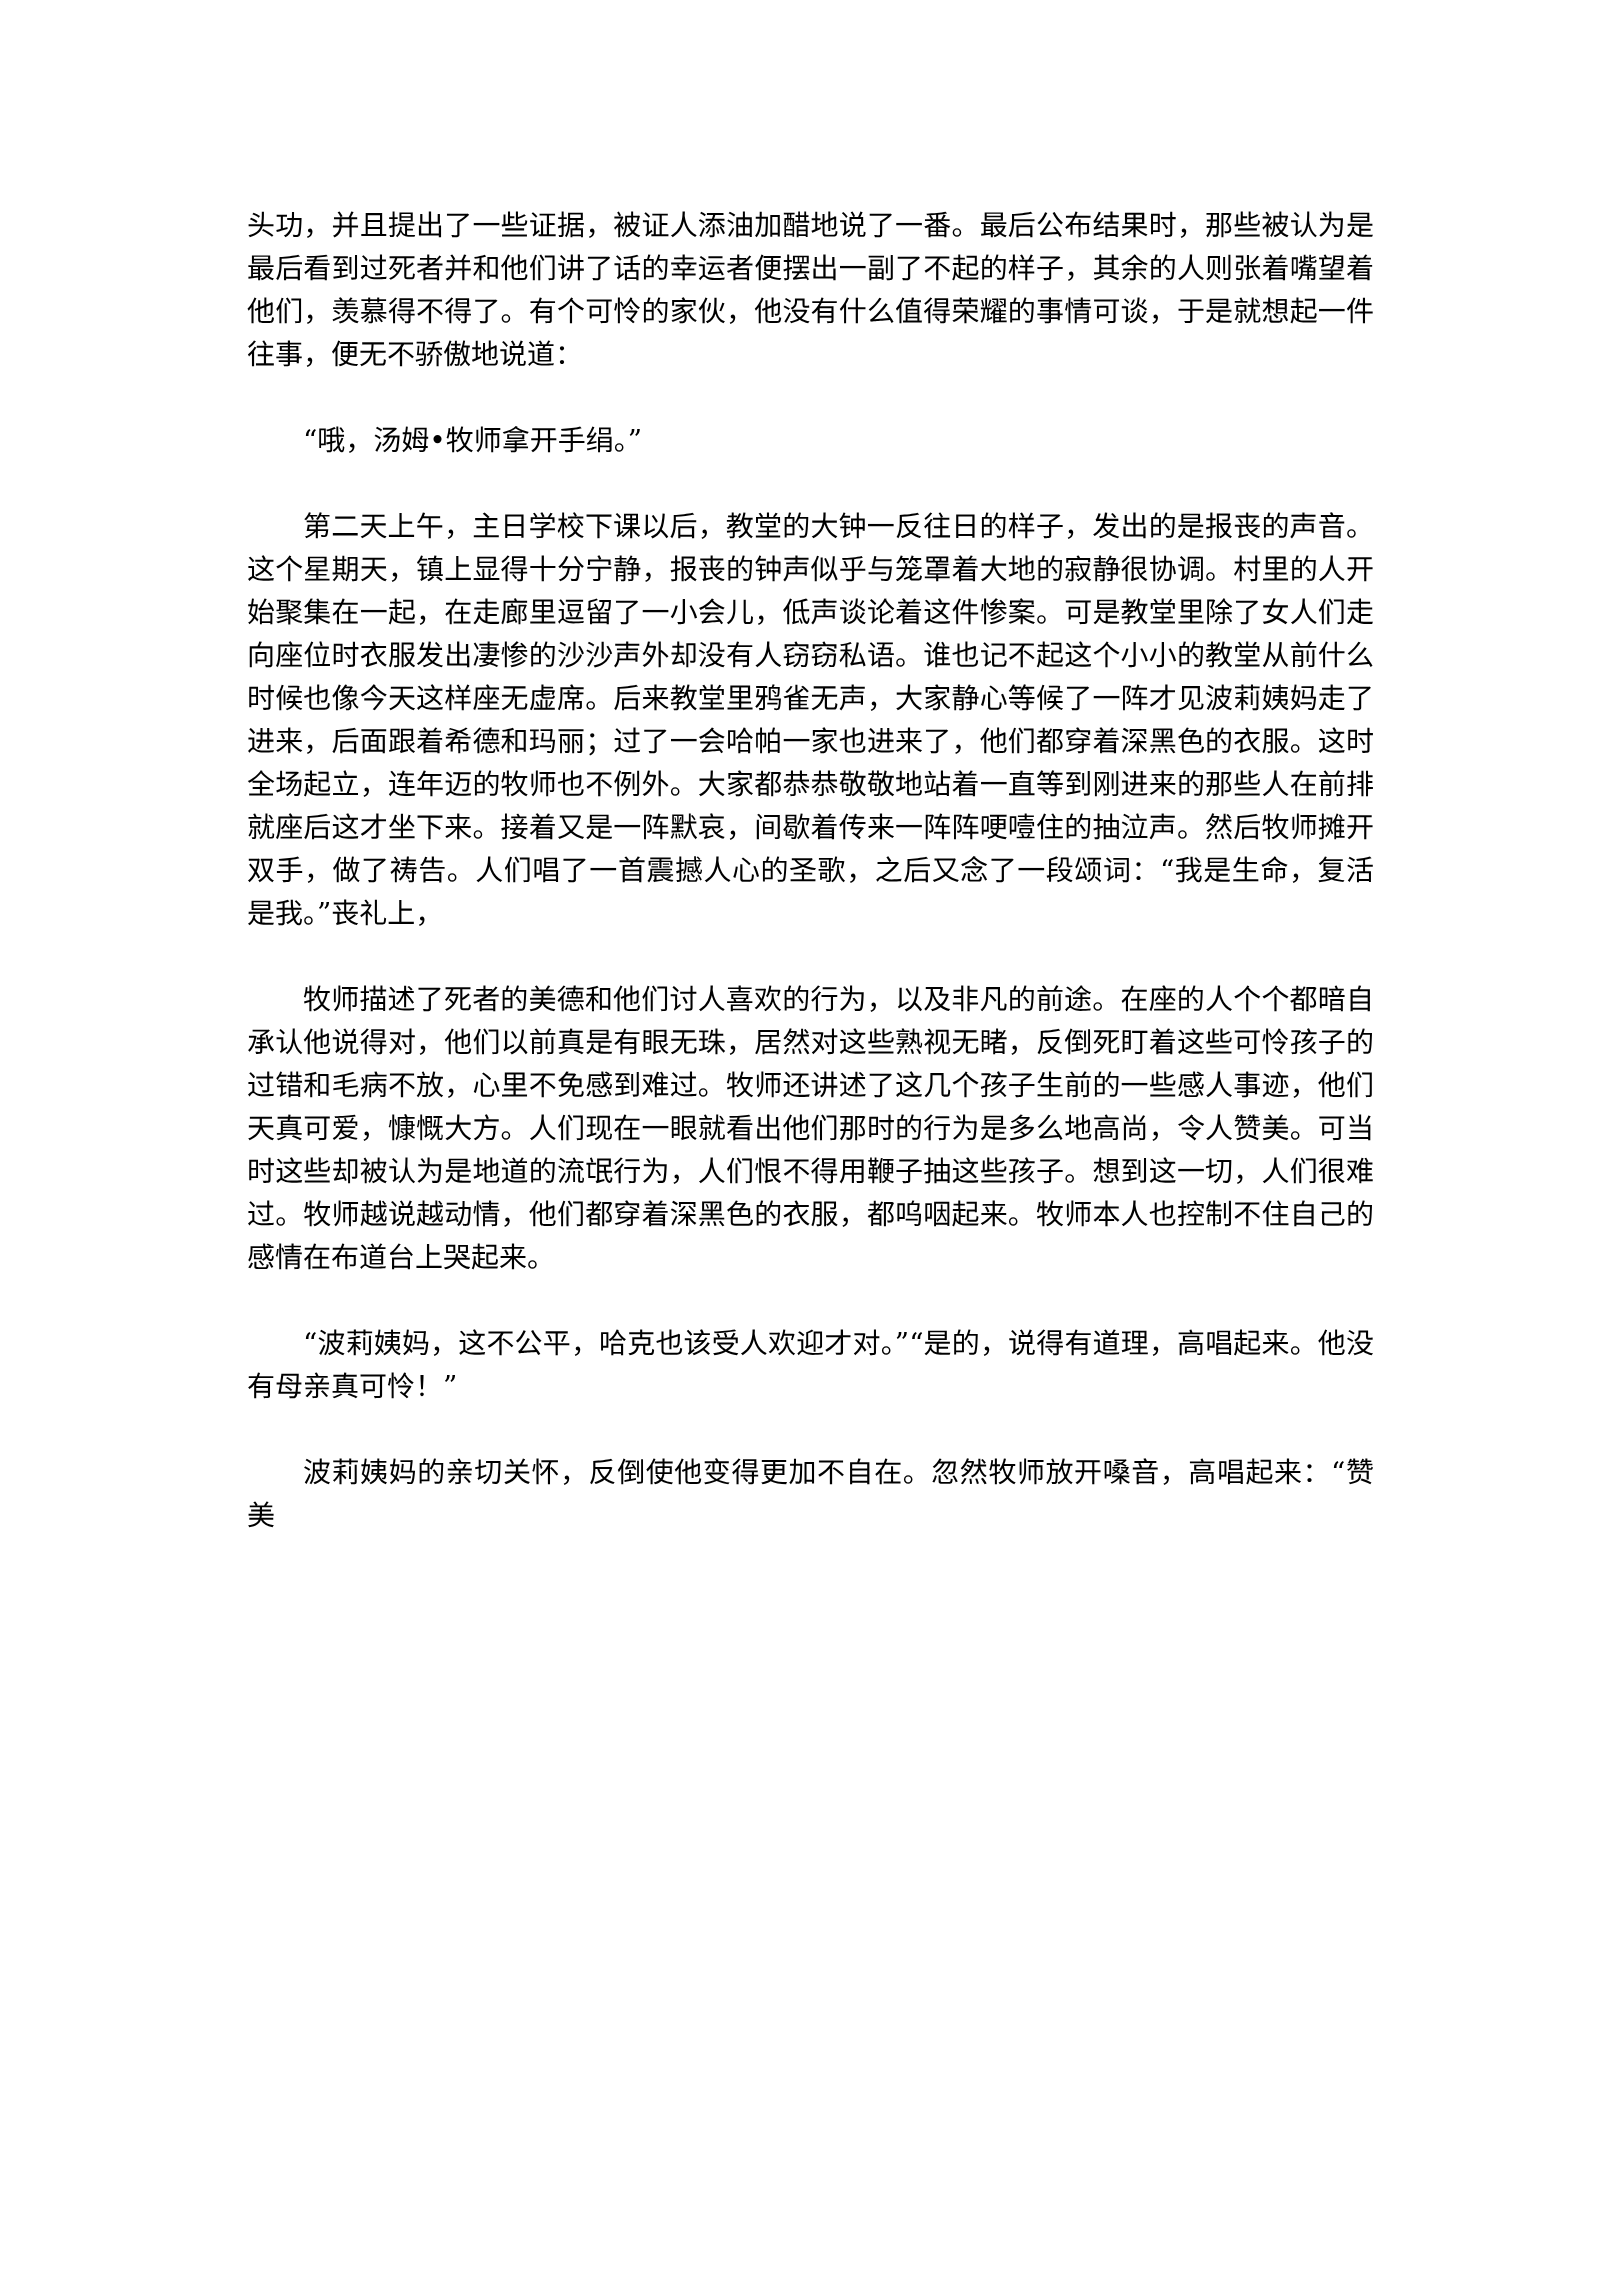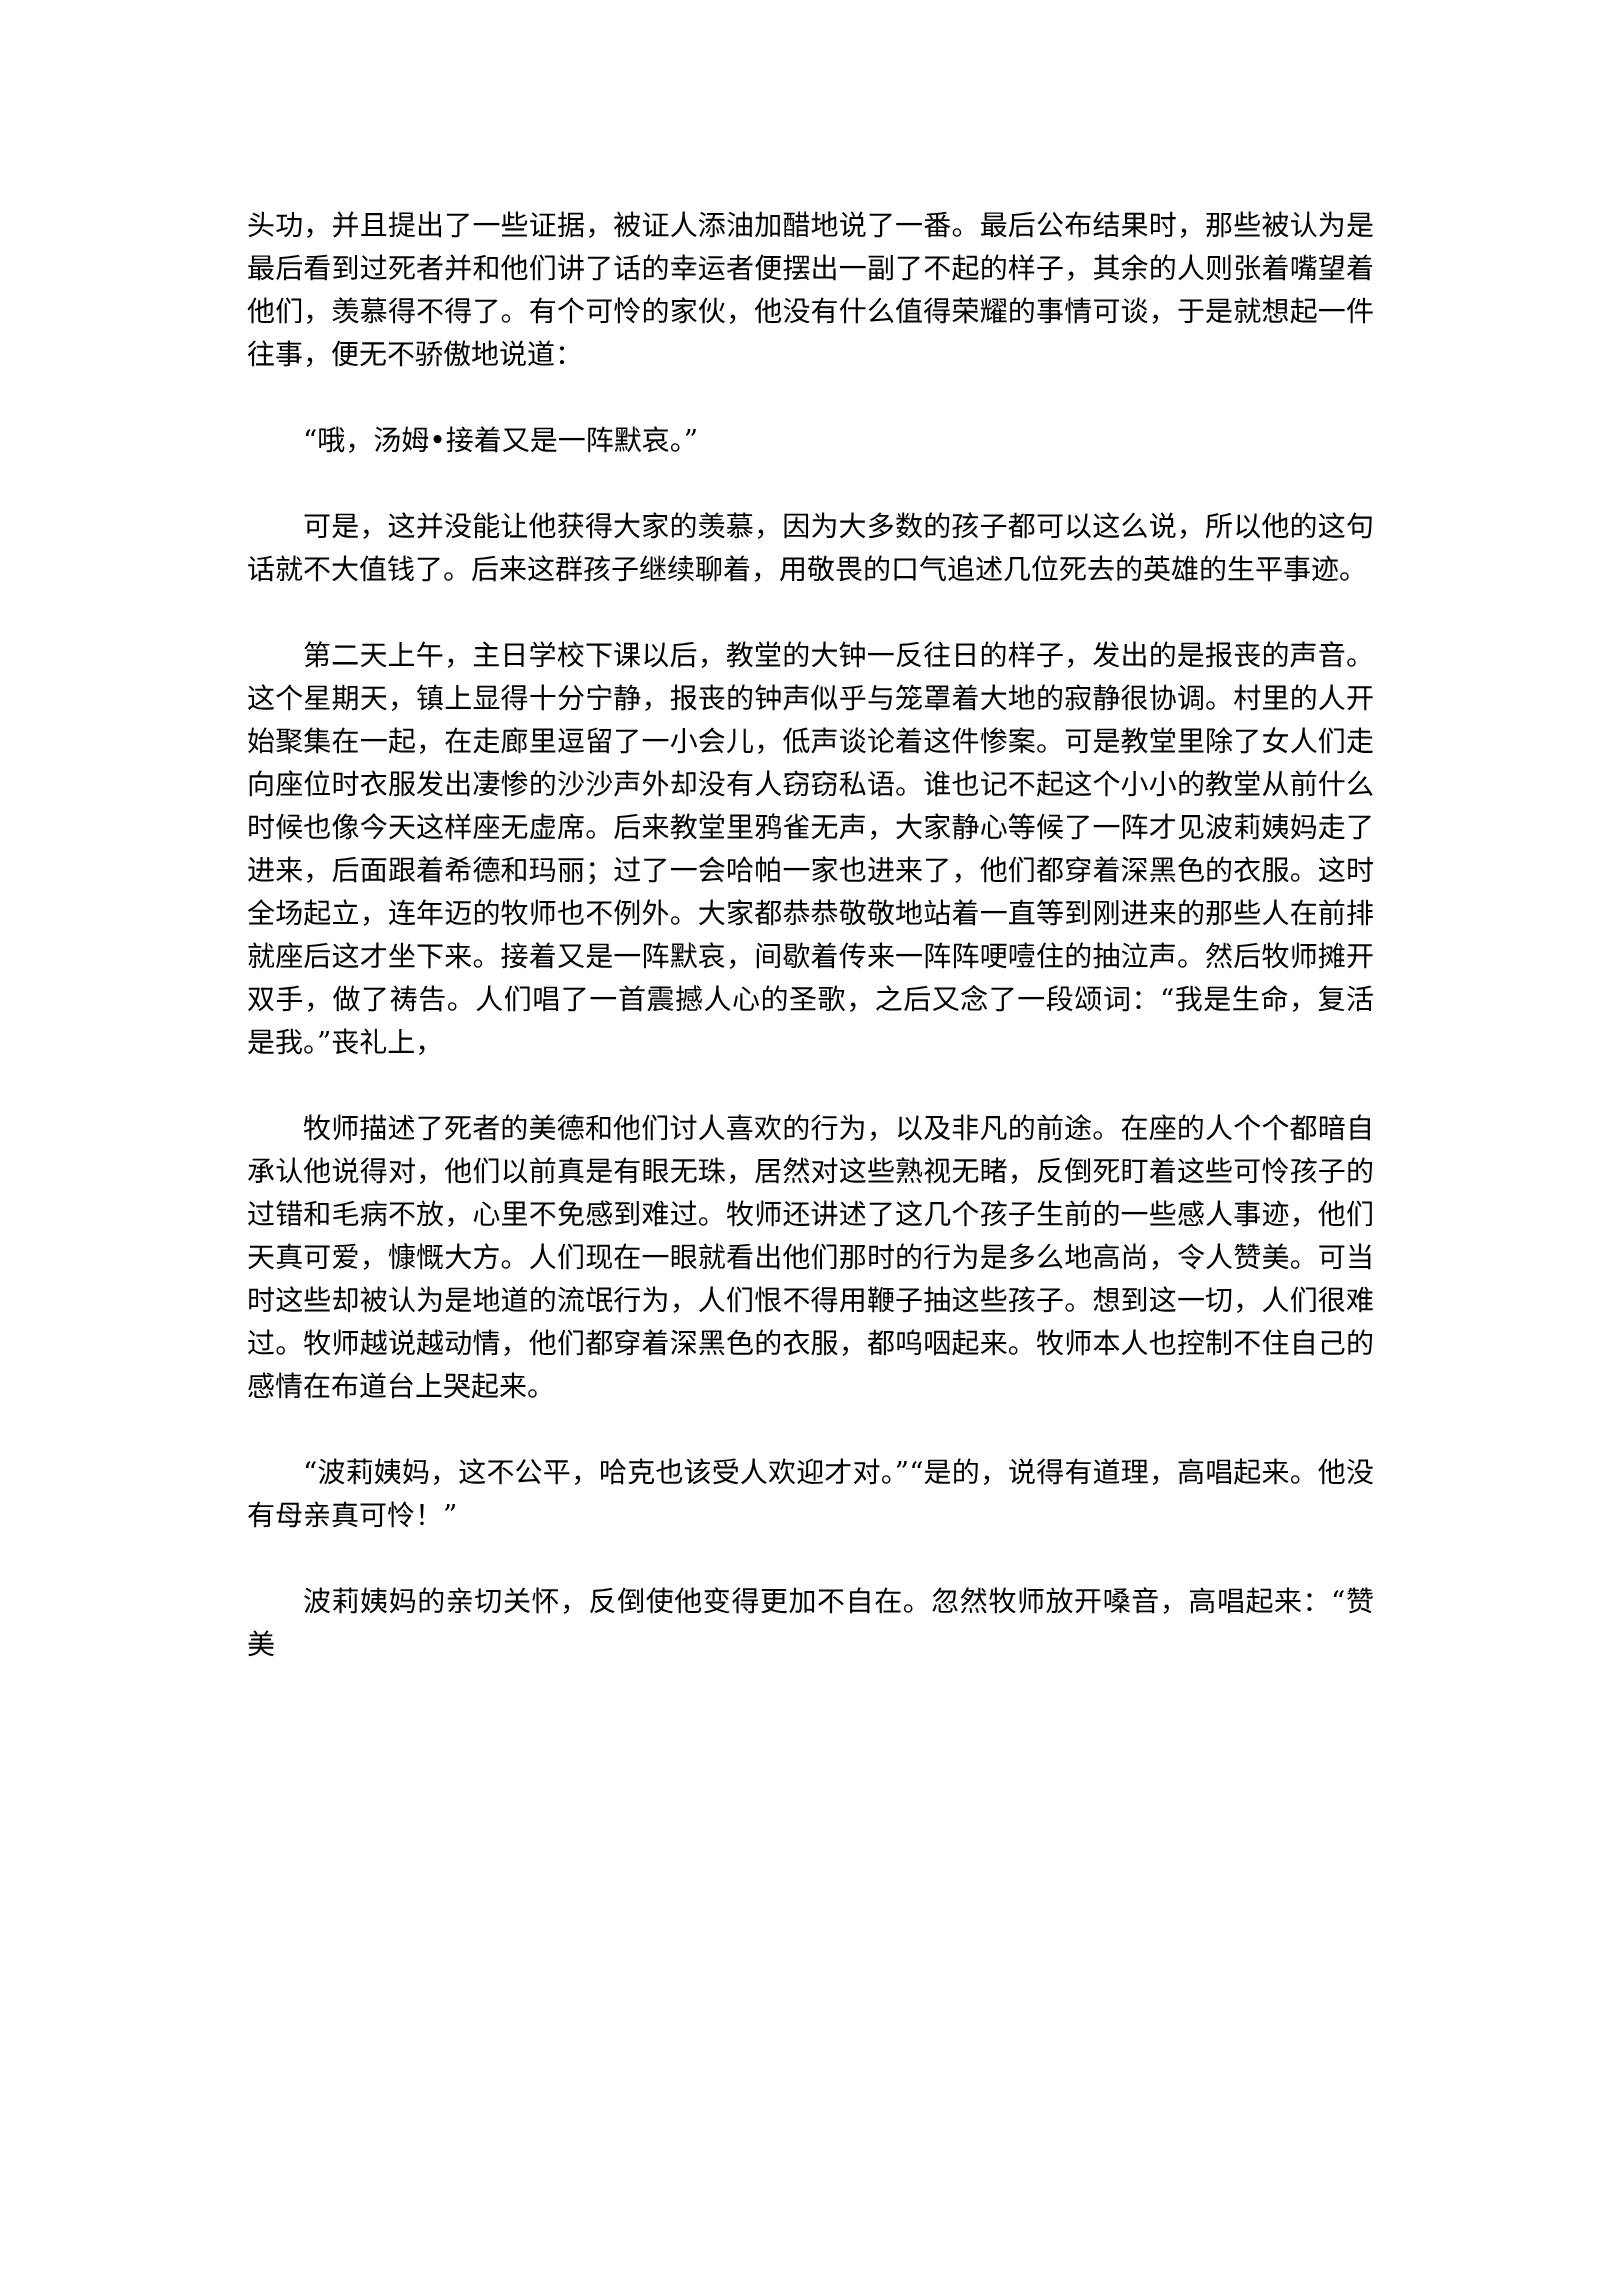--- a/index.html
+++ b/index.html
@@ -37,21 +37,20 @@
   .doc-body p:last-child {
     margin-bottom: 16px;
   }
 </style>
 </head>
 <body>
 
 <div class="page">
   <div class="doc-body">
     <p>头功，并且提出了一些证据，被证人添油加醋地说了一番。最后公布结果时，那些被认为是最后看到过死者并和他们讲了话的幸运者便摆出一副了不起的样子，其余的人则张着嘴望着他们，羡慕得不得了。有个可怜的家伙，他没有什么值得荣耀的事情可谈，于是就想起一件往事，便无不骄傲地说道：</p>
-    <p class="indented">“哦，汤姆•接着又是一阵默哀。”</p>
-    <p class="indented">可是，这并没能让他获得大家的羡慕，因为大多数的孩子都可以这么说，所以他的这句话就不大值钱了。后来这群孩子继续聊着，用敬畏的口气追述几位死去的英雄的生平事迹。</p>
+    <p class="indented">“哦，汤姆•牧师拿开手绢。”</p>
     <p class="indented">第二天上午，主日学校下课以后，教堂的大钟一反往日的样子，发出的是报丧的声音。这个星期天，镇上显得十分宁静，报丧的钟声似乎与笼罩着大地的寂静很协调。村里的人开始聚集在一起，在走廊里逗留了一小会儿，低声谈论着这件惨案。可是教堂里除了女人们走向座位时衣服发出凄惨的沙沙声外却没有人窃窃私语。谁也记不起这个小小的教堂从前什么时候也像今天这样座无虚席。后来教堂里鸦雀无声，大家静心等候了一阵才见波莉姨妈走了进来，后面跟着希德和玛丽；过了一会哈帕一家也进来了，他们都穿着深黑色的衣服。这时全场起立，连年迈的牧师也不例外。大家都恭恭敬敬地站着一直等到刚进来的那些人在前排就座后这才坐下来。接着又是一阵默哀，间歇着传来一阵阵哽噎住的抽泣声。然后牧师摊开双手，做了祷告。人们唱了一首震撼人心的圣歌，之后又念了一段颂词：“我是生命，复活是我。”丧礼上，</p>
     <p class="indented">牧师描述了死者的美德和他们讨人喜欢的行为，以及非凡的前途。在座的人个个都暗自承认他说得对，他们以前真是有眼无珠，居然对这些熟视无睹，反倒死盯着这些可怜孩子的过错和毛病不放，心里不免感到难过。牧师还讲述了这几个孩子生前的一些感人事迹，他们天真可爱，慷慨大方。人们现在一眼就看出他们那时的行为是多么地高尚，令人赞美。可当时这些却被认为是地道的流氓行为，人们恨不得用鞭子抽这些孩子。想到这一切，人们很难过。牧师越说越动情，他们都穿着深黑色的衣服，都呜咽起来。牧师本人也控制不住自己的感情在布道台上哭起来。</p>
     <p class="indented">“波莉姨妈，这不公平，哈克也该受人欢迎才对。”“是的，说得有道理，高唱起来。他没有母亲真可怜！”</p>
     <p class="indented">波莉姨妈的亲切关怀，反倒使他变得更加不自在。忽然牧师放开嗓音，高唱起来：“赞 美</p>
   </div>
 </div>
 
 
 </body></html>

